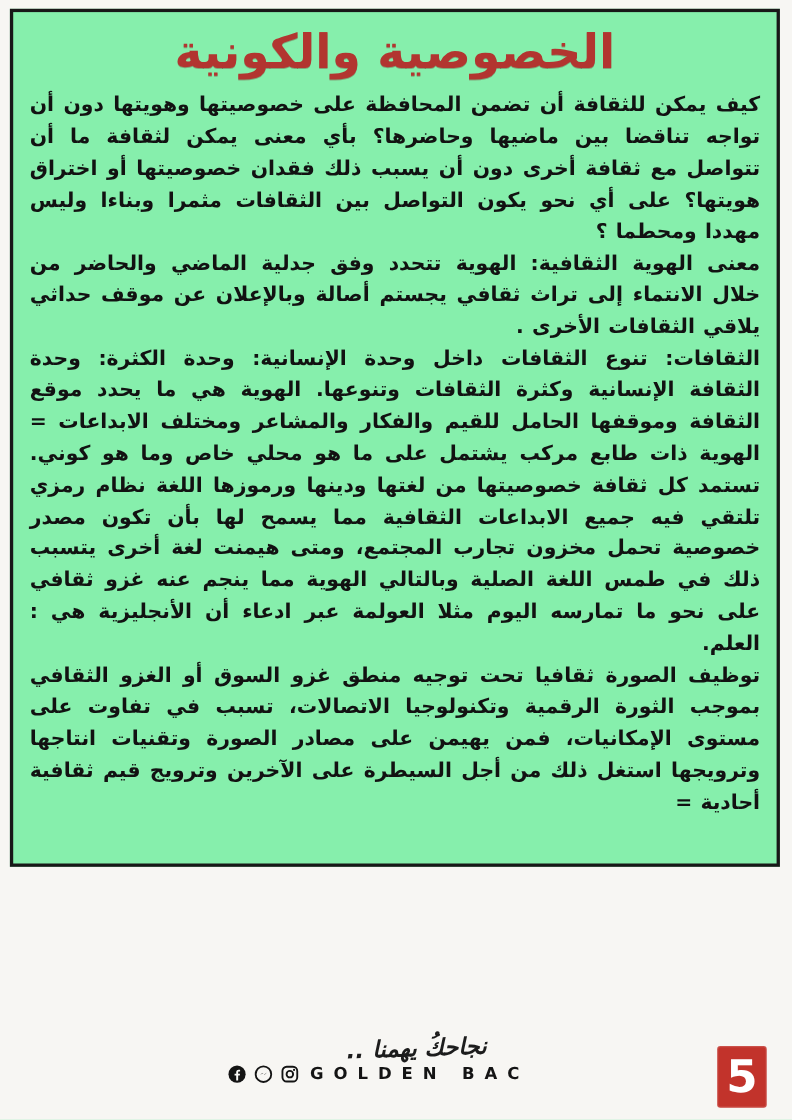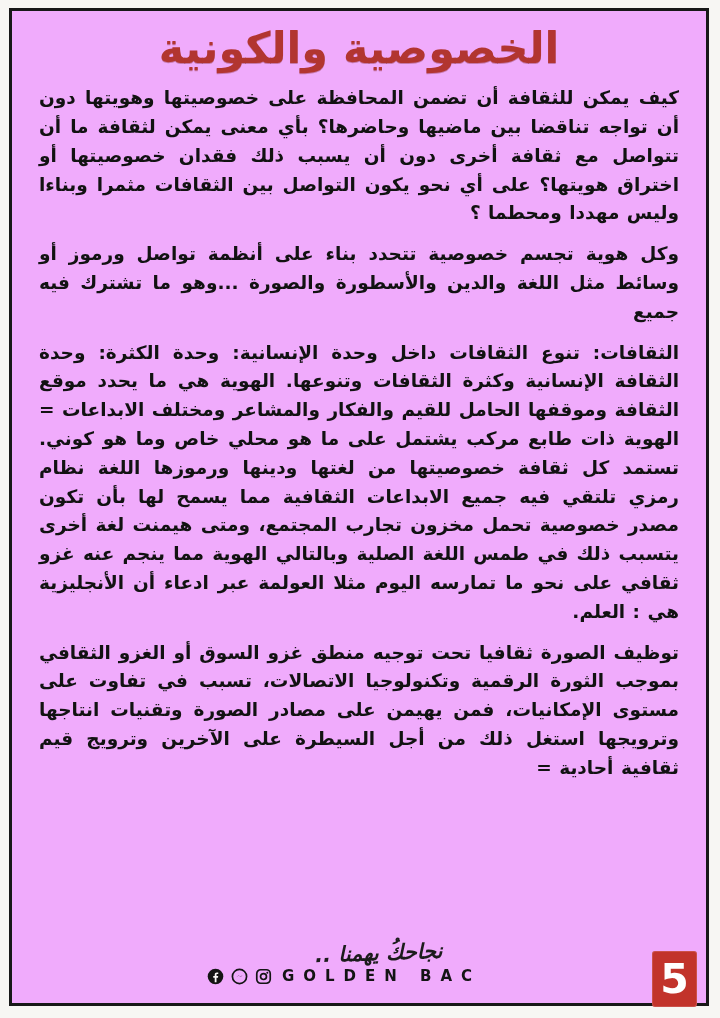--- a/index.html
+++ b/index.html
@@ -3,36 +3,36 @@
 <meta charset="utf-8">
 <style>
   html,body{margin:0;padding:0;}
   body{
     width:720px;height:1018px;position:relative;
     background:#f7f6f3;
     font-family:"DejaVu Sans", sans-serif;
     overflow:hidden;
   }
   .frame{
-    position:absolute;left:9px;top:8px;width:700px;height:998px;
+    position:absolute;left:9px;top:8px;width:700px;height:780px;
     box-sizing:border-box;border:3px solid #181818;
-    background:#f0abfc;
+    background:#86efac;
     padding:8px 15px 0 15px;
   }
   .doc-title{
     margin:6px 0 10px 0;
     text-align:center;direction:rtl;
     color:#b23530;
     font-size:43px;font-weight:800;
     letter-spacing:0px;line-height:1.1;
     text-shadow:0 1px 0 rgba(120,30,25,.35);
   }
   .body-text{direction:rtl;}
   .body-text p{
-    margin:12px;padding:0;
+    margin:0;padding:0;
     color:#121212;
     font-size:18.5px;font-weight:700;
     line-height:28.8px;
     text-align:justify;
     text-align-last:right;
     word-spacing:1px;
   }
   .footer{
     position:absolute;left:0;right:0;top:930px;
     display:flex;flex-direction:column;align-items:center;
@@ -70,21 +70,21 @@
 </style>
 </head>
 <body>
 
 <div class="frame">
 
   <h1 class="doc-title">الخصوصية والكونية</h1>
 
   <div class="body-text">
     <p>كيف يمكن للثقافة أن تضمن المحافظة على خصوصيتها وهويتها دون أن تواجه تناقضا بين ماضيها وحاضرها؟ بأي معنى يمكن لثقافة ما أن تتواصل مع ثقافة أخرى دون أن يسبب ذلك فقدان خصوصيتها أو اختراق هويتها؟ على أي نحو يكون التواصل بين الثقافات مثمرا وبناءا وليس مهددا ومحطما ؟</p>
-    <p>وكل هوية تجسم خصوصية تتحدد بناء على أنظمة تواصل ورموز أو وسائط مثل اللغة والدين والأسطورة والصورة ...وهو ما تشترك فيه جميع</p>
+    <p>معنى الهوية الثقافية: الهوية تتحدد وفق جدلية الماضي والحاضر من خلال الانتماء إلى تراث ثقافي يجستم أصالة وبالإعلان عن موقف حداثي يلاقي الثقافات الأخرى .</p>
     <p>الثقافات: تنوع الثقافات داخل وحدة الإنسانية: وحدة الكثرة: وحدة الثقافة الإنسانية وكثرة الثقافات وتنوعها. الهوية هي ما يحدد موقع الثقافة وموقفها الحامل للقيم والفكار والمشاعر ومختلف الابداعات = الهوية ذات طابع مركب يشتمل على ما هو محلي خاص وما هو كوني. تستمد كل ثقافة خصوصيتها من لغتها ودينها ورموزها اللغة نظام رمزي تلتقي فيه جميع الابداعات الثقافية مما يسمح لها بأن تكون مصدر خصوصية تحمل مخزون تجارب المجتمع، ومتى هيمنت لغة أخرى يتسبب ذلك في طمس اللغة الصلية وبالتالي الهوية مما ينجم عنه غزو ثقافي على نحو ما تمارسه اليوم مثلا العولمة عبر ادعاء أن الأنجليزية هي : العلم.</p>
     <p>توظيف الصورة ثقافيا تحت توجيه منطق غزو السوق أو الغزو الثقافي بموجب الثورة الرقمية وتكنولوجيا الاتصالات، تسبب في تفاوت على مستوى الإمكانيات، فمن يهيمن على مصادر الصورة وتقنيات انتاجها وترويجها استغل ذلك من أجل السيطرة على الآخرين وترويج قيم ثقافية أحادية =</p>
 
   </div>
 
   <div class="footer">
     <div class="signature">نجاحكُ يهمنا ..</div>
     <div class="brand-row">
       <span class="brand-icons">
 

